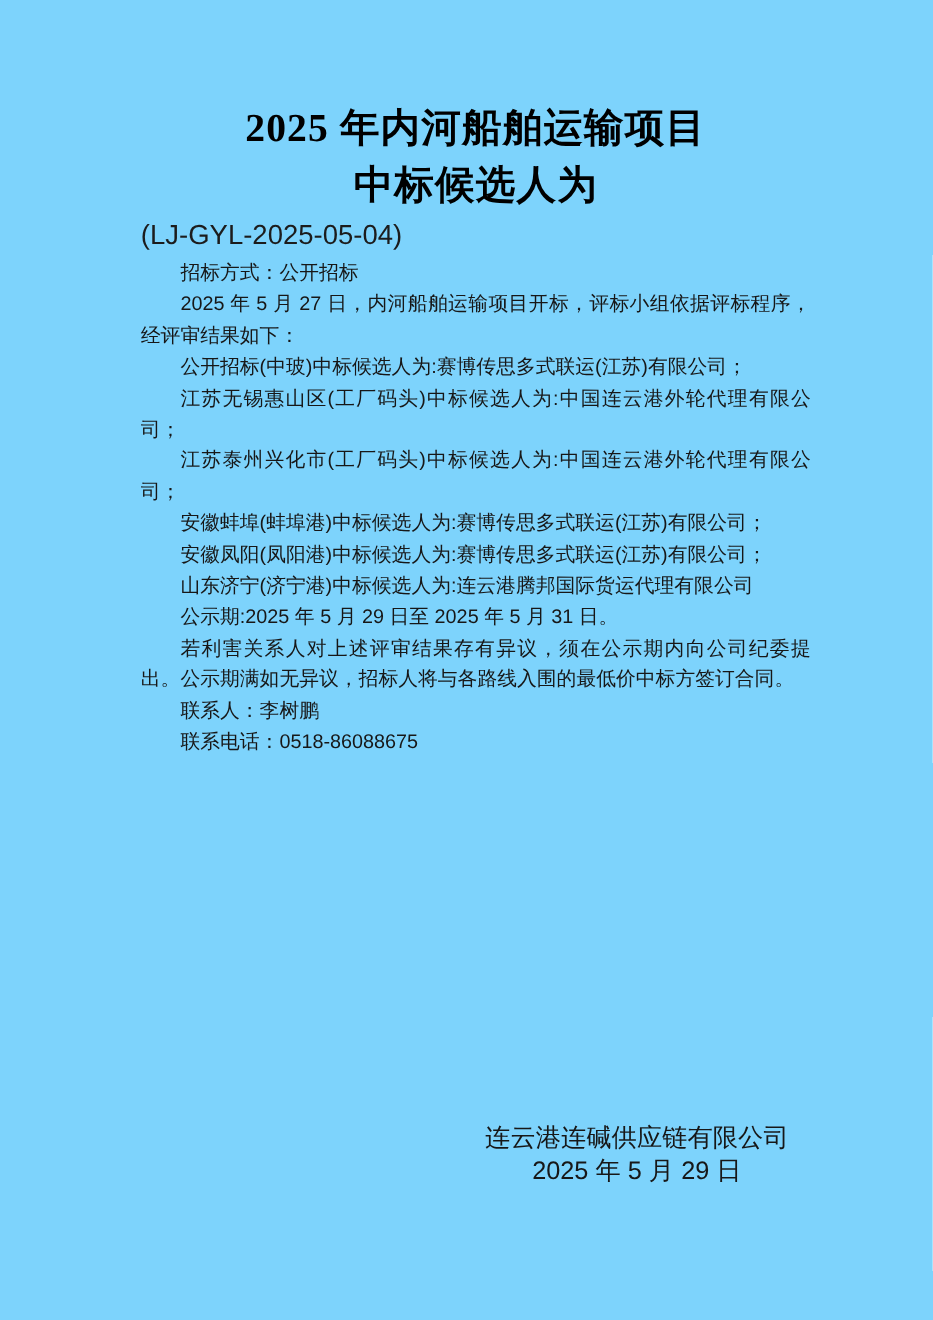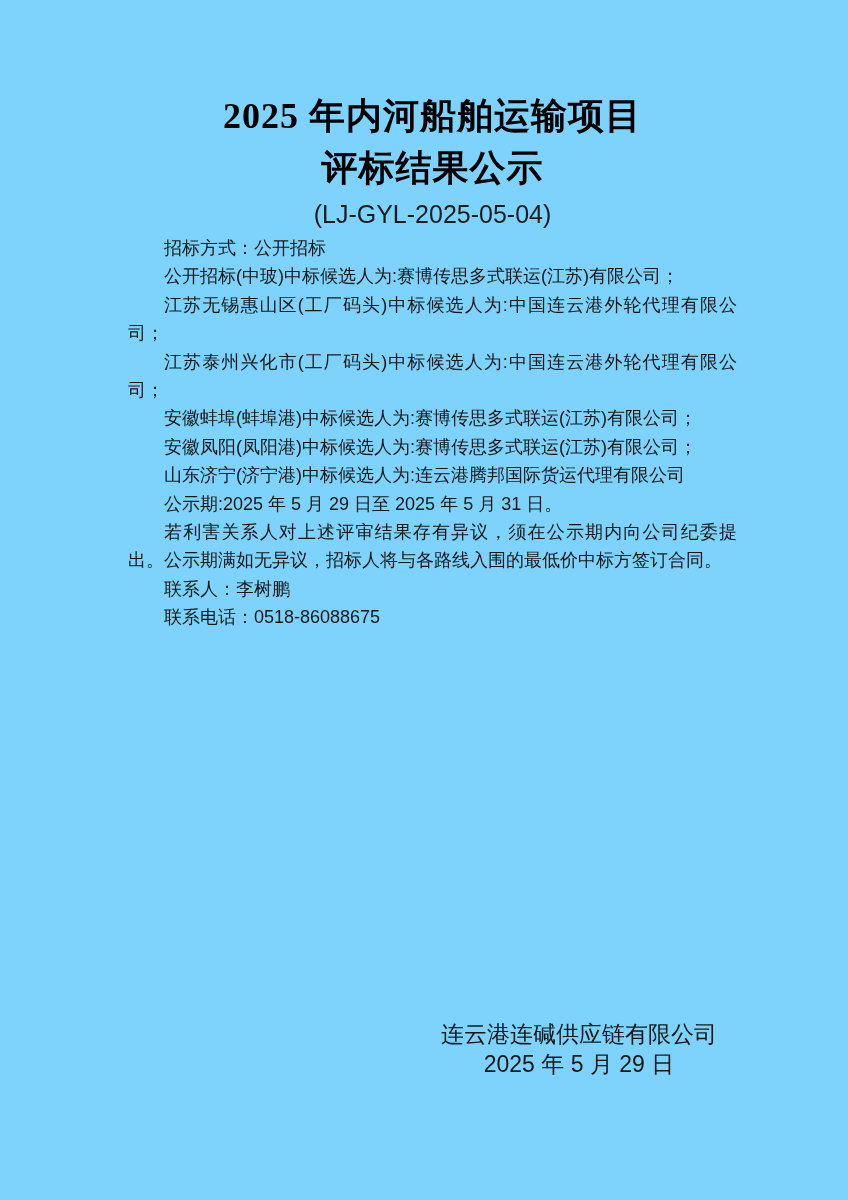--- a/index.html
+++ b/index.html
@@ -27,21 +27,20 @@
     text-align: center;
     font-family: "Liberation Serif", serif;
     font-weight: 700;
     font-size: 36px;
     line-height: 52px;
     color: #000000;
     letter-spacing: 1px;
   }
   .doc-number {
     margin-top: 0px;
-    text-align: center;
     font-size: 25px;
     line-height: 24px;
     padding-top: 8px;
     color: #1c1c1c;
   }
   .body-text {
     margin-top: 8px;
   }
   .body-text p {
     margin: 0;
@@ -68,27 +67,28 @@
   }
 </style>
 </head>
 <body>
 
 <div class="page">
   <div class="content">
 
     <div class="doc-title">
       <div>2025 年内河船舶运输项目</div>
-      <div>评标结果公示</div>
+      <div>中标候选人为</div>
     </div>
 
     <div class="doc-number">(LJ-GYL-2025-05-04)</div>
 
     <div class="body-text">
       <p>招标方式：公开招标</p>
+      <p>2025 年 5 月 27 日，内河船舶运输项目开标，评标小组依据评标程序，经评审结果如下：</p>
       <p>公开招标(中玻)中标候选人为:赛博传思多式联运(江苏)有限公司；</p>
       <p>江苏无锡惠山区(工厂码头)中标候选人为:中国连云港外轮代理有限公司；</p>
       <p>江苏泰州兴化市(工厂码头)中标候选人为:中国连云港外轮代理有限公司；</p>
       <p>安徽蚌埠(蚌埠港)中标候选人为:赛博传思多式联运(江苏)有限公司；</p>
       <p>安徽凤阳(凤阳港)中标候选人为:赛博传思多式联运(江苏)有限公司；</p>
       <p>山东济宁(济宁港)中标候选人为:连云港腾邦国际货运代理有限公司</p>
       <p>公示期:2025 年 5 月 29 日至 2025 年 5 月 31 日。</p>
       <p>若利害关系人对上述评审结果存有异议，须在公示期内向公司纪委提出。公示期满如无异议，招标人将与各路线入围的最低价中标方签订合同。</p>
       <p>联系人：李树鹏</p>
       <p>联系电话：0518-86088675</p>

